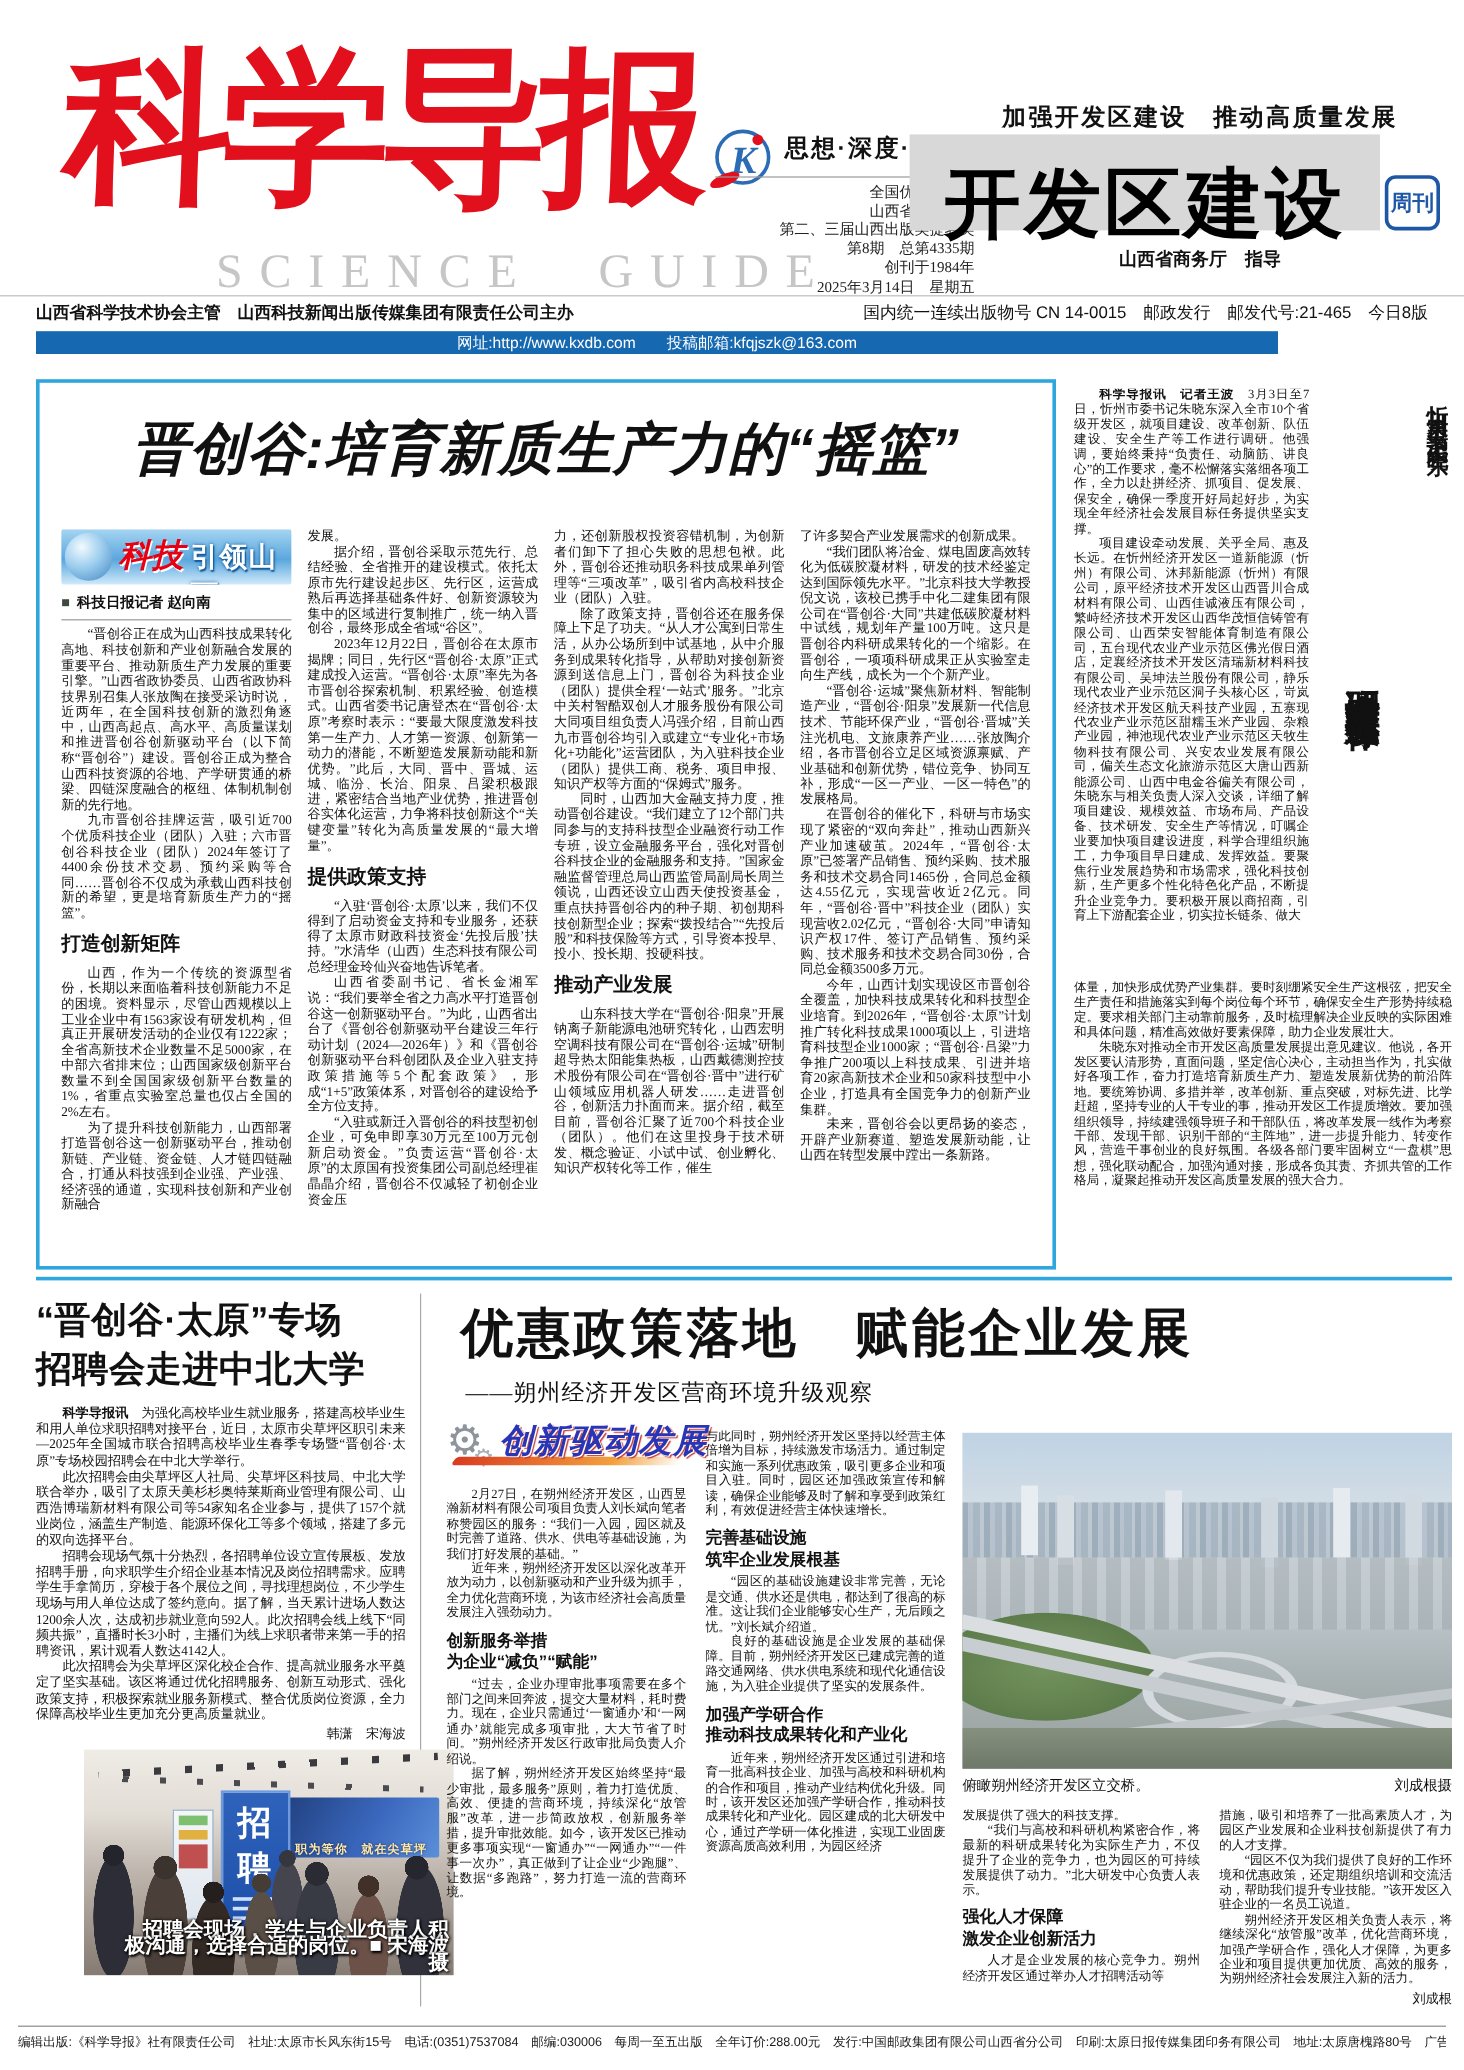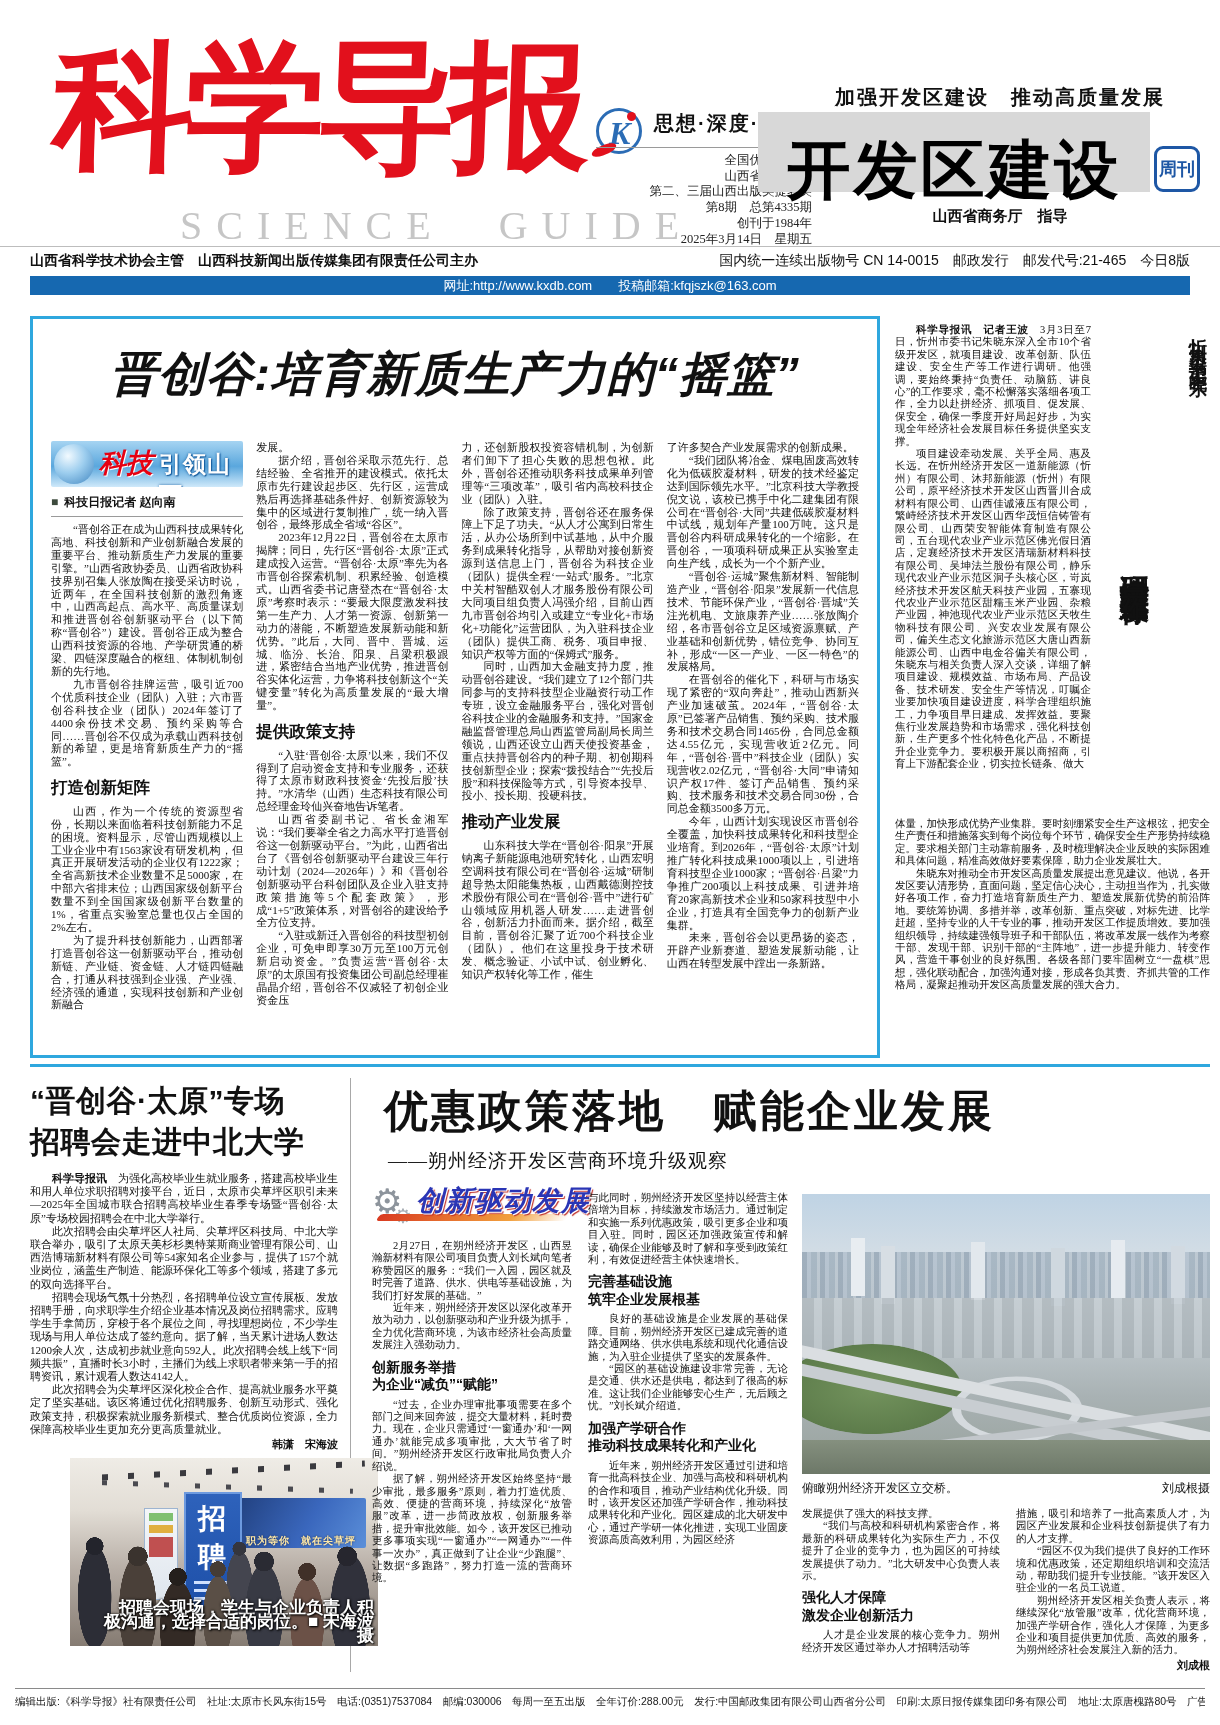--- a/index.html
+++ b/index.html
@@ -28,29 +28,29 @@
   .sec-bar span{font-size:64px;font-weight:900;color:#000000;letter-spacing:3px;font-family:"Liberation Sans","DejaVu Sans",sans-serif;margin-top:36px;}
   .weekly-badge{position:absolute;left:1154px;top:146px;width:46px;height:46px;border:3px solid #1e57a5;border-radius:9px;
                 color:#1e57a5;font-weight:900;font-size:18px;display:flex;align-items:center;justify-content:center;
                 font-family:"Liberation Sans",sans-serif;background:#fff;}
   .sec-guide{position:absolute;left:810px;top:207px;width:380px;text-align:center;font-size:15px;font-weight:bold;
              font-family:"Liberation Sans",sans-serif;}
   .rule-top{position:absolute;left:0;top:246px;width:1220px;height:1px;background:#bdbdbd;}
   .info-row{position:absolute;left:30px;top:252px;width:1160px;display:flex;justify-content:space-between;
             font-size:14px;font-family:"Liberation Sans",sans-serif;}
   .info-row .l{font-weight:bold;}
-  .url-bar{position:absolute;left:30px;top:276px;width:1160px;height:19px;background:#1668b0;color:#fff;
+  .url-bar{position:absolute;left:30px;top:276px;width:1035px;height:19px;background:#1668b0;color:#fff;
            font-size:13px;line-height:19px;text-align:center;font-family:"Liberation Sans",sans-serif;}
 
   
   .para{font-size:11px;line-height:12.9px;margin:0;text-align:justify;text-indent:2em;text-justify:inter-ideograph;}
   .para.cont{text-indent:0;}
   .subhead{font-size:16.5px;font-weight:900;margin:9px 0 7px;line-height:1.25;white-space:pre-line;
            font-family:"Liberation Sans",sans-serif;}
-  .author-line{text-align:right;font-weight:bold;font-size:11px;margin-top:1px;}
+  .author-line{text-align:right;font-weight:normal;font-size:11px;margin-top:1px;}
 
   
   .lead-box{position:absolute;left:30px;top:316px;width:850px;height:742px;border:3px solid #2fa7de;}
   .lead-box h1{margin:24px 10px 0;text-align:center;font-size:47px;letter-spacing:1px;font-weight:900;
                font-family:"Liberation Sans","DejaVu Sans",sans-serif;font-style:italic;}
   .lead-cols{position:absolute;left:18px;right:18px;top:122px;bottom:12px;display:flex;gap:13px;}
   .lead-cols .col{flex:1;overflow:hidden;}
   .tech-banner{position:relative;height:46px;background:linear-gradient(180deg,#a6d4f2 0%,#5aa7dd 55%,#cfe9fa 100%);
                border-radius:2px;overflow:hidden;margin-bottom:7px;}
   .tech-banner .globe{position:absolute;left:3px;top:3px;width:40px;height:40px;border-radius:50%;
@@ -309,22 +309,22 @@
         <p class="para" data-name="paragraph">近年来，朔州经济开发区以深化改革开放为动力，以创新驱动和产业升级为抓手，全力优化营商环境，为该市经济社会高质量发展注入强劲动力。</p>
         <h3 class="subhead" data-name="subheading">创新服务举措
 为企业“减负”“赋能”</h3>
         <p class="para" data-name="paragraph">“过去，企业办理审批事项需要在多个部门之间来回奔波，提交大量材料，耗时费力。现在，企业只需通过‘一窗通办’和‘一网通办’就能完成多项审批，大大节省了时间。”朔州经济开发区行政审批局负责人介绍说。</p>
         <p class="para" data-name="paragraph">据了解，朔州经济开发区始终坚持“最少审批，最多服务”原则，着力打造优质、高效、便捷的营商环境，持续深化“放管服”改革，进一步简政放权，创新服务举措，提升审批效能。如今，该开发区已推动更多事项实现“一窗通办”“一网通办”“一件事一次办”，真正做到了让企业“少跑腿”、让数据“多跑路”，努力打造一流的营商环境。</p>
       </div>
     <div class="sz-col sz-col2" data-name="shuozhou-column-2">
         <p class="para cont" data-name="paragraph-continued">与此同时，朔州经济开发区坚持以经营主体倍增为目标，持续激发市场活力。通过制定和实施一系列优惠政策，吸引更多企业和项目入驻。同时，园区还加强政策宣传和解读，确保企业能够及时了解和享受到政策红利，有效促进经营主体快速增长。</p>
         <h3 class="subhead" data-name="subheading">完善基础设施
 筑牢企业发展根基</h3>
+        <p class="para" data-name="paragraph">“园区的基础设施建设非常完善，无论是交通、供水还是供电，都达到了很高的标准。这让我们企业能够安心生产，无后顾之忧。”刘长斌介绍道。</p>
         <p class="para" data-name="paragraph">良好的基础设施是企业发展的基础保障。目前，朔州经济开发区已建成完善的道路交通网络、供水供电系统和现代化通信设施，为入驻企业提供了坚实的发展条件。</p>
-        <p class="para" data-name="paragraph">“园区的基础设施建设非常完善，无论是交通、供水还是供电，都达到了很高的标准。这让我们企业能够安心生产，无后顾之忧。”刘长斌介绍道。</p>
         <h3 class="subhead" data-name="subheading">加强产学研合作
 推动科技成果转化和产业化</h3>
         <p class="para" data-name="paragraph">近年来，朔州经济开发区通过引进和培育一批高科技企业、加强与高校和科研机构的合作和项目，推动产业结构优化升级。同时，该开发区还加强产学研合作，推动科技成果转化和产业化。园区建成的北大研发中心，通过产学研一体化推进，实现工业固废资源高质高效利用，为园区经济</p>
       </div>
     <figure class="photo-city" data-name="city-aerial-photo">
       <span class="pc-skyline" data-name="city-skyline"></span>
       <span class="pc-tower1" data-name="city-towers"></span>
       <span class="pc-grid" data-name="city-blocks"></span>
       <span class="pc-green1" data-name="green-park"></span>
       <span class="pc-green2" data-name="green-park"></span>

